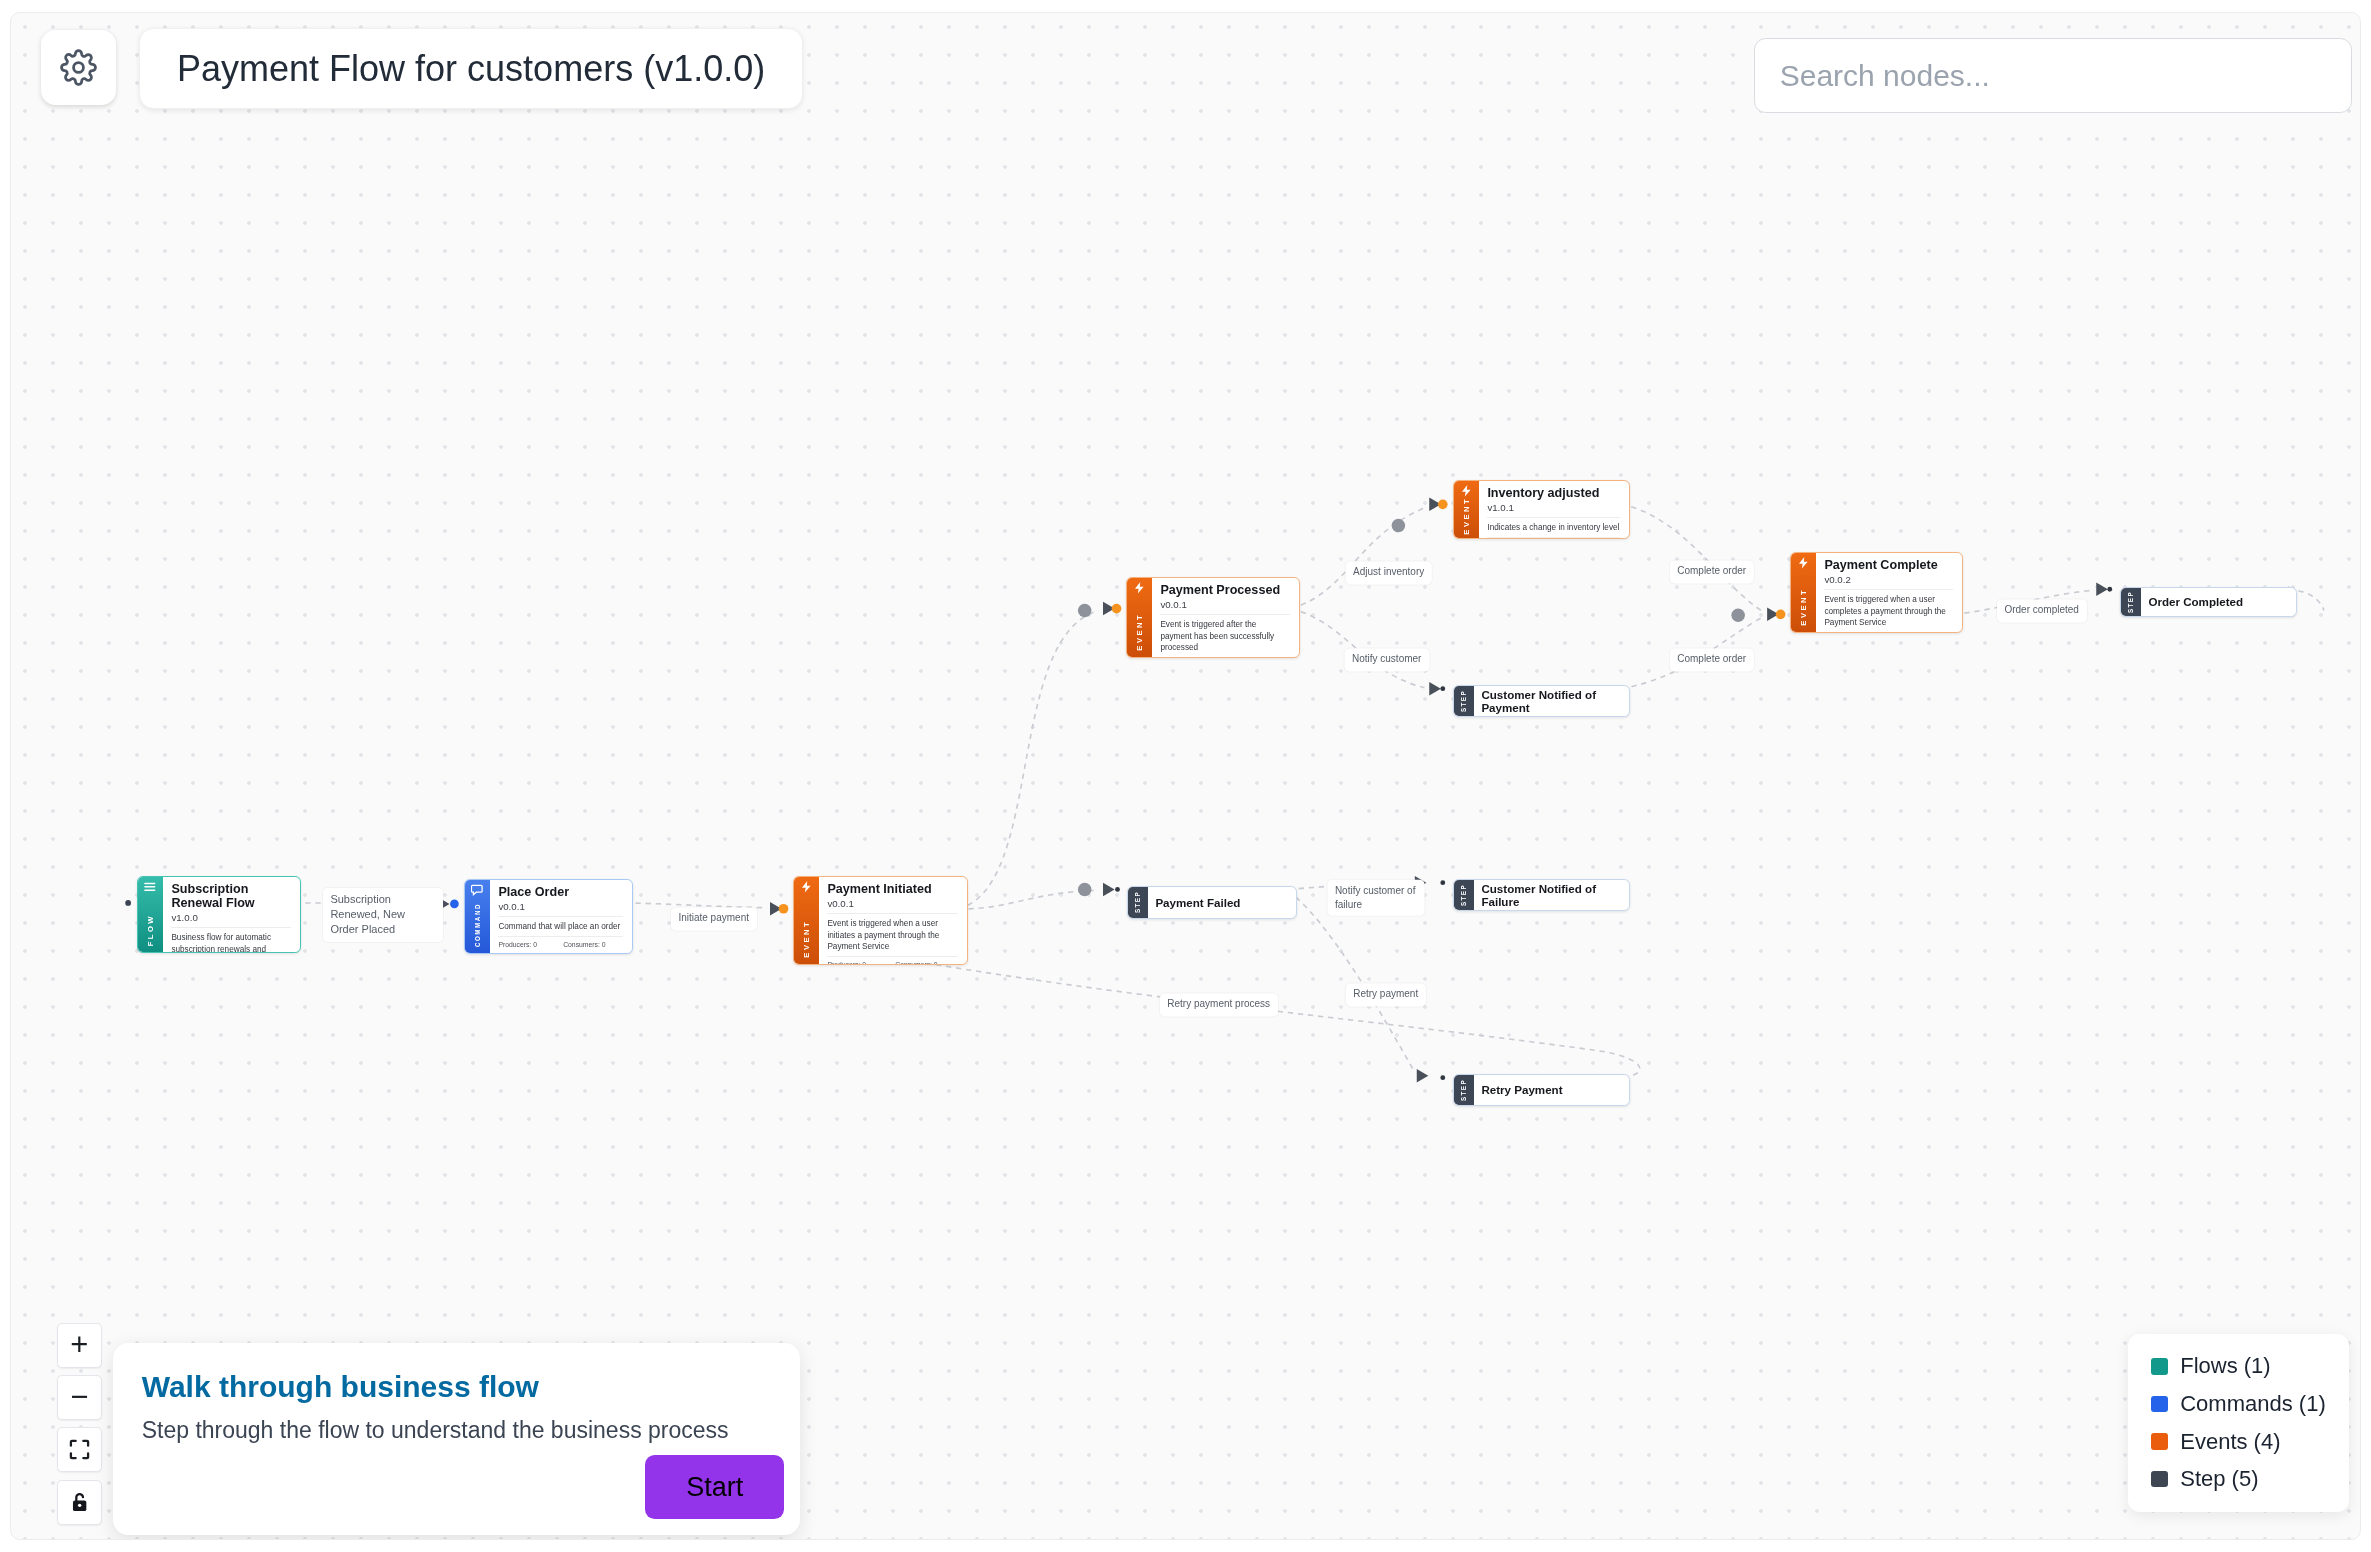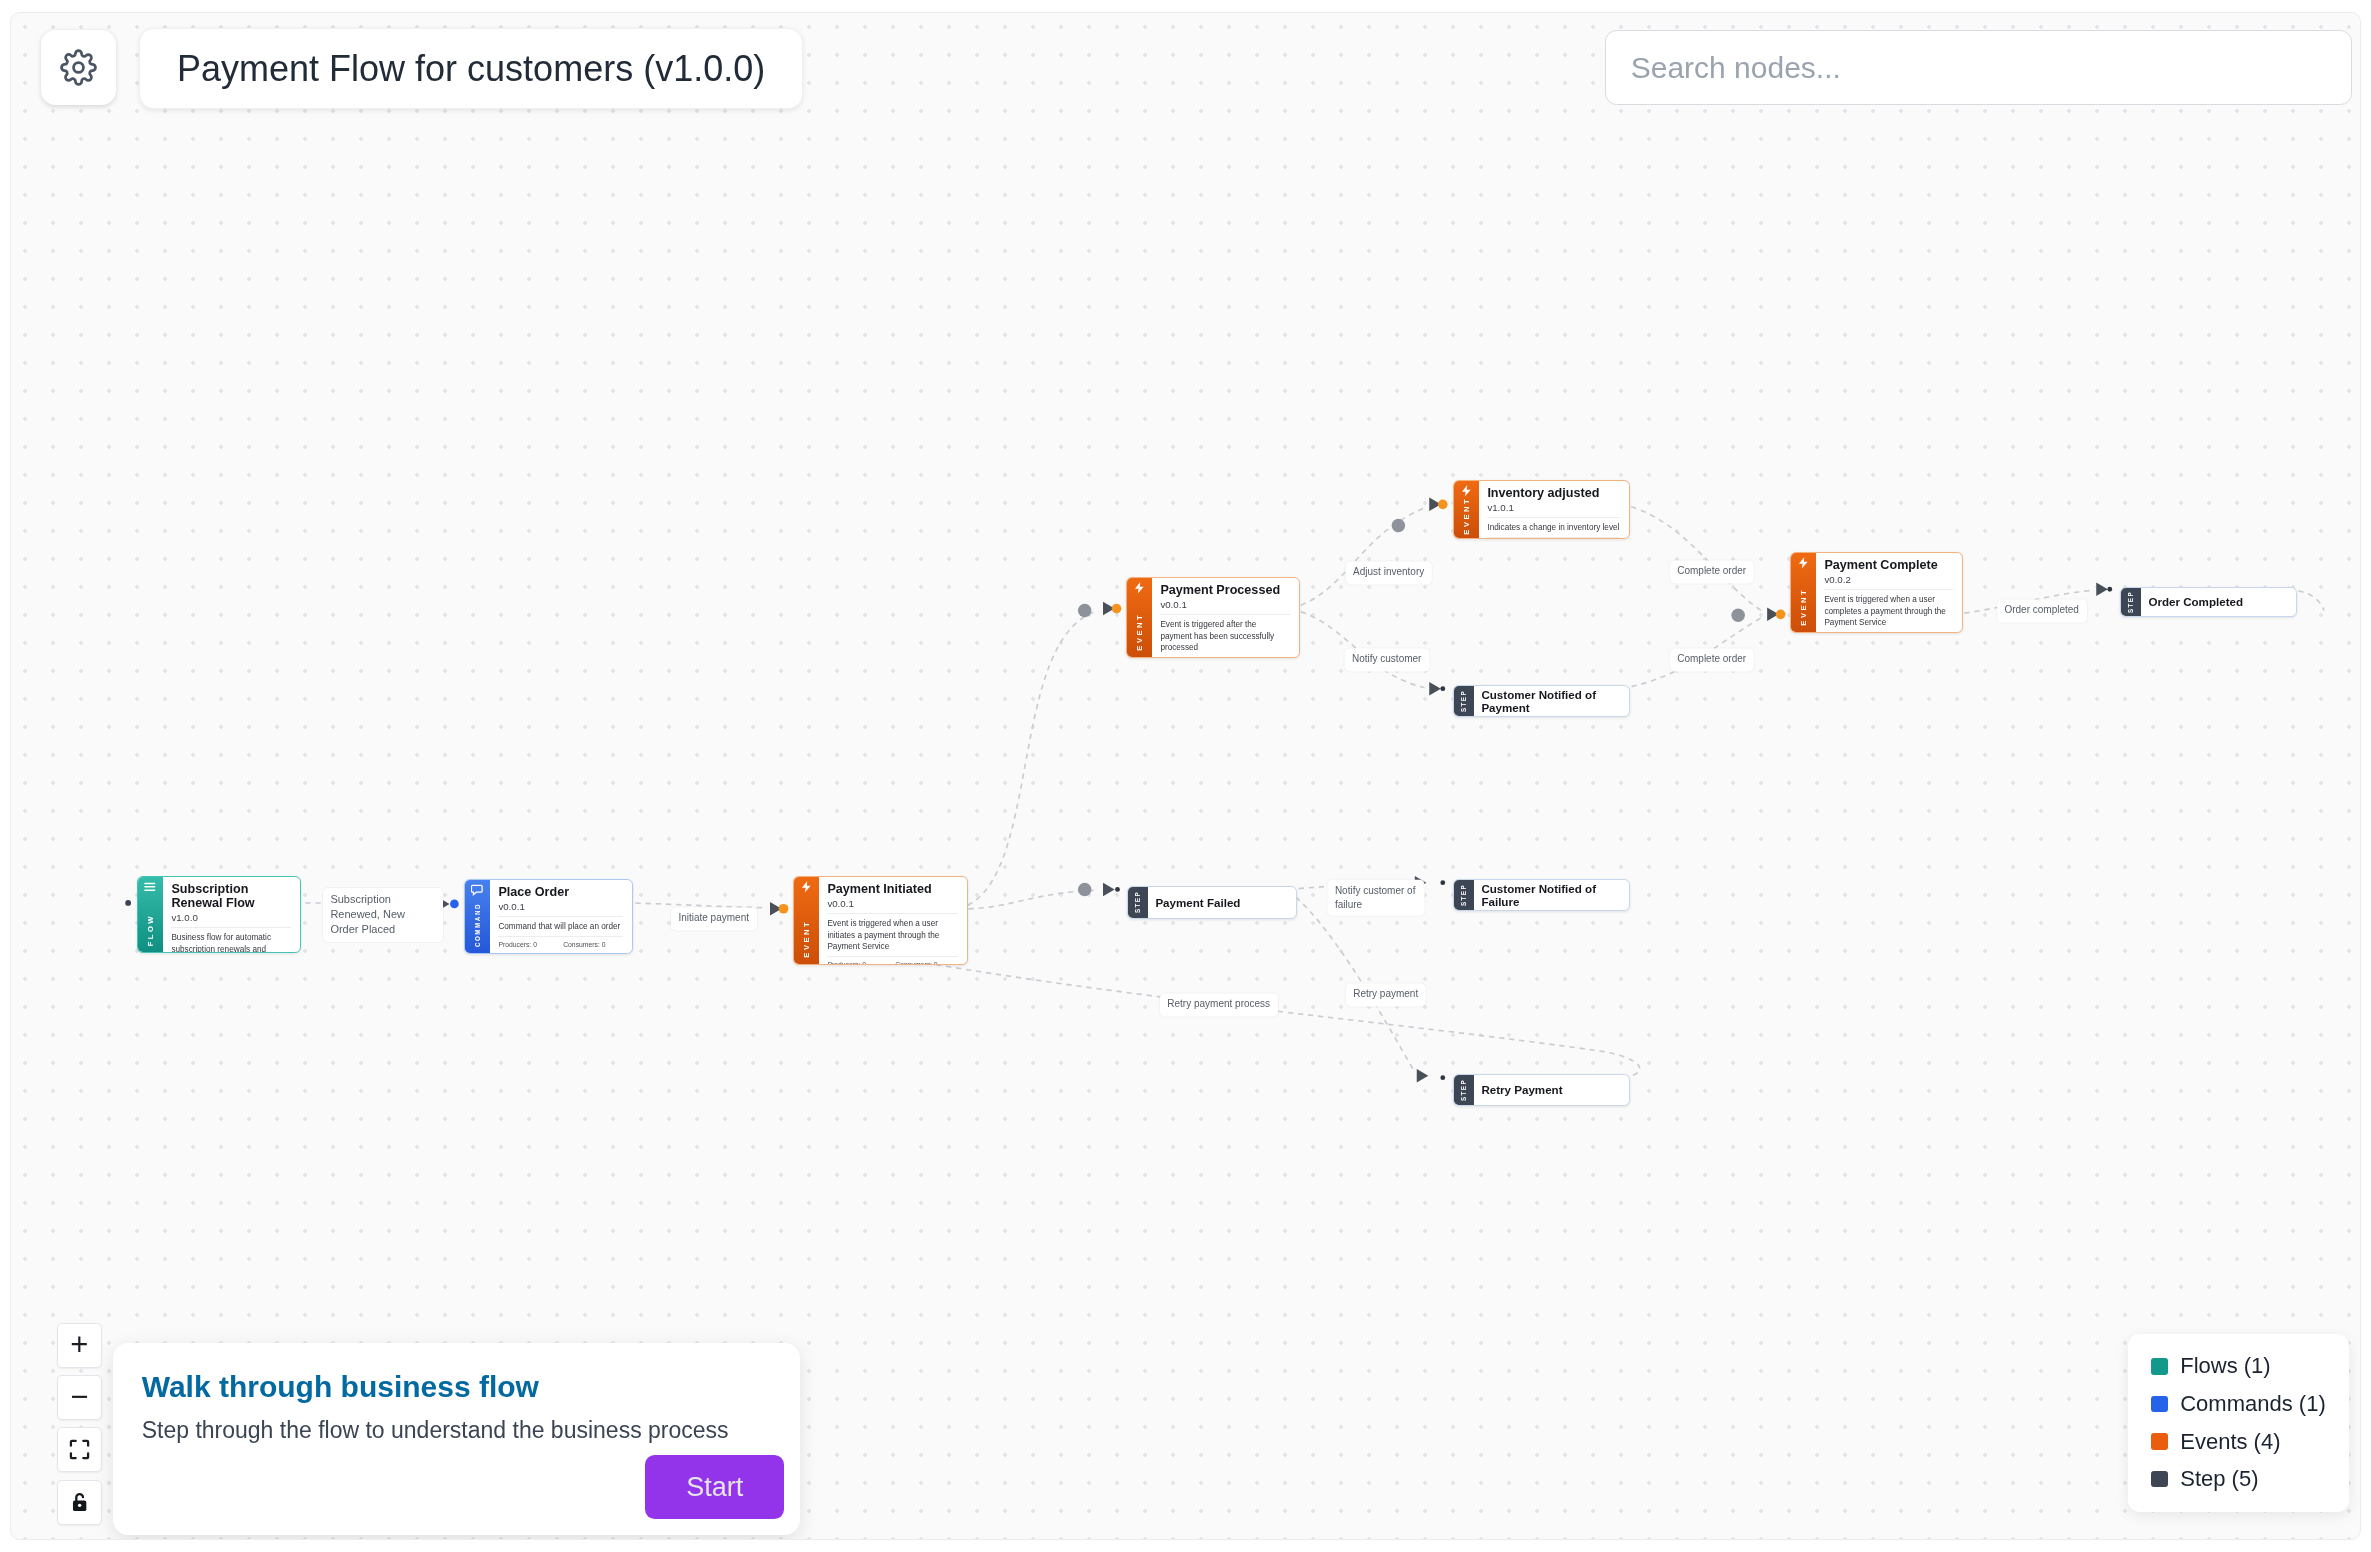--- a/index.html
+++ b/index.html
@@ -10,21 +10,21 @@
     background-image: radial-gradient(#e4e5e8 1.6px, transparent 1.6px);
     background-size: 28px 28px;
     border:1px solid #ececee; border-radius:9.7px; overflow:hidden; }
 
   
   .gear-btn { position:absolute; left:41px; top:30px; width:75px; height:75px; background:#fff;
     border-radius:14.5px; box-shadow:0 1.9px 5.8px rgba(0,0,0,.14); display:flex; align-items:center; justify-content:center; cursor:pointer; }
   .title-card { position:absolute; left:139px; top:28px; height:81px; background:#fff; border:1px solid #f0f0f1;
     border-radius:14.5px; box-shadow:0 1.9px 5.8px rgba(0,0,0,.08); display:flex; align-items:center; padding:0 37px;
     font-size:36px; color:#222b38; }
-  .search-box { position:absolute; right:19.3px; top:30px; width:747px; height:75px; }
+  .search-box { position:absolute; right:19.3px; top:38px; width:598px; height:75px; }
   .search-box input { width:100%; height:100%; border:1.9px solid #d8dbe0; border-radius:11.6px; padding:0 25px;
     font-size:30px; color:#374151; background:#fff; font-family:"Liberation Sans", sans-serif; }
   .search-box input::placeholder { color:#9aa3ae; }
 
   
   svg.wires { position:absolute; left:0; top:0; pointer-events:none; }
   .wire { fill:none; stroke:#c9ccd2; stroke-width:1.7; stroke-dasharray:5.5 5; }
   .arrow { fill:#4a505a; }
   .jdot { fill:#8d929b; }
 
@@ -62,21 +62,21 @@
   .step .ntitle { font-size:11.6px; }
 
   
   .ctrl { position:absolute; left:46px; width:45px; height:45px; background:#fff; border:1px solid #e3e6ea;
     border-radius:4.8px; box-shadow:0 1px 1.9px rgba(0,0,0,.06); display:flex; align-items:center; justify-content:center;
     font-size:31px; color:#1a1d22; cursor:pointer; }
   .walk-card { position:absolute; left:102px; top:1330px; width:687px; height:192px; background:#fff;
     border-radius:15.4px; box-shadow:0 5.8px 19.3px rgba(0,0,0,.10); padding:27px 29px; }
   .walk-title { font-size:30px; font-weight:700; color:#0369a1; }
   .walk-sub { font-size:23px; color:#3b4453; margin-top:13.5px; }
-  .start-btn { position:absolute; right:15.4px; bottom:15.4px; background:#9333ea; color:#e5e5e5; border:none;
+  .start-btn { position:absolute; right:15.4px; bottom:15.4px; background:#9333ea; color:#000000; border:none;
     border-radius:9.7px; padding:16.4px 41px; font-size:27px; font-family:"Liberation Sans", sans-serif; cursor:pointer; }
 
   
   .legend { position:absolute; right:11.6px; bottom:27px; background:#fff; border-radius:11.6px;
     box-shadow:0 3.9px 13.5px rgba(0,0,0,.08); padding:19.3px 23px; display:flex; flex-direction:column; gap:11.6px; }
   .lrow { display:flex; align-items:center; gap:12.6px; font-size:22px; color:#1b2330; }
   .lsw { width:16.4px; height:16.4px; border-radius:2.9px; flex:0 0 auto; }
 </style>
 </head>
 <body>

